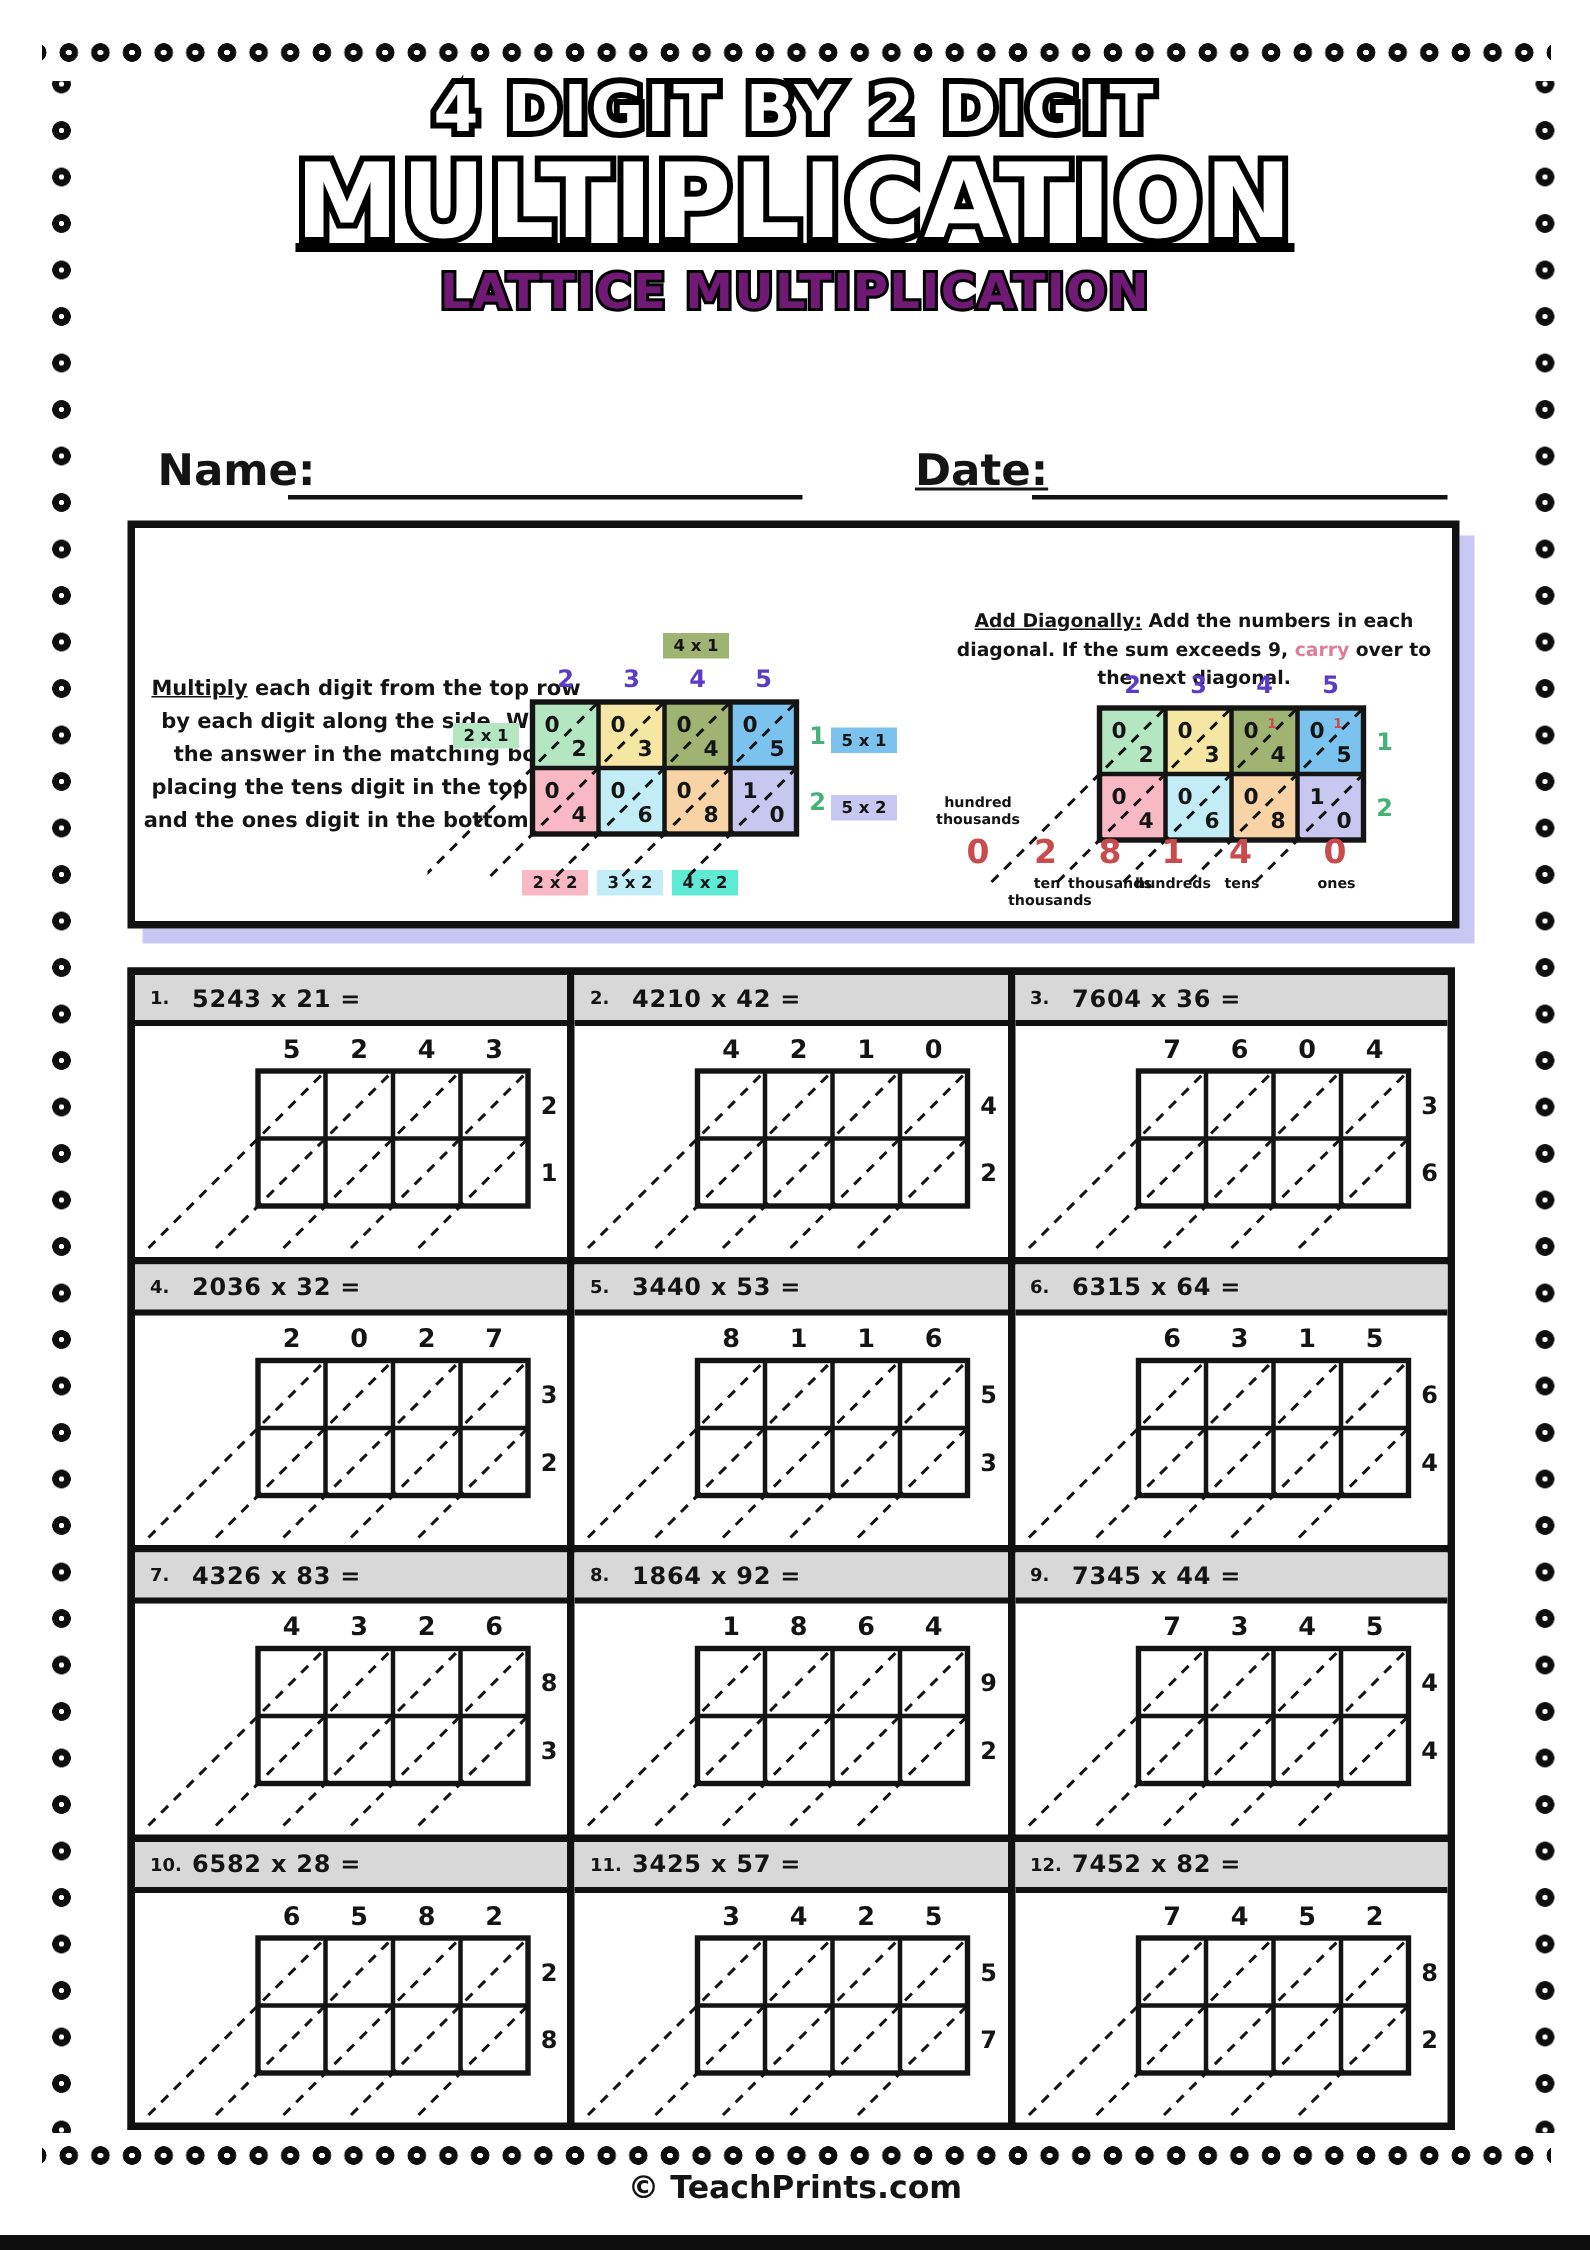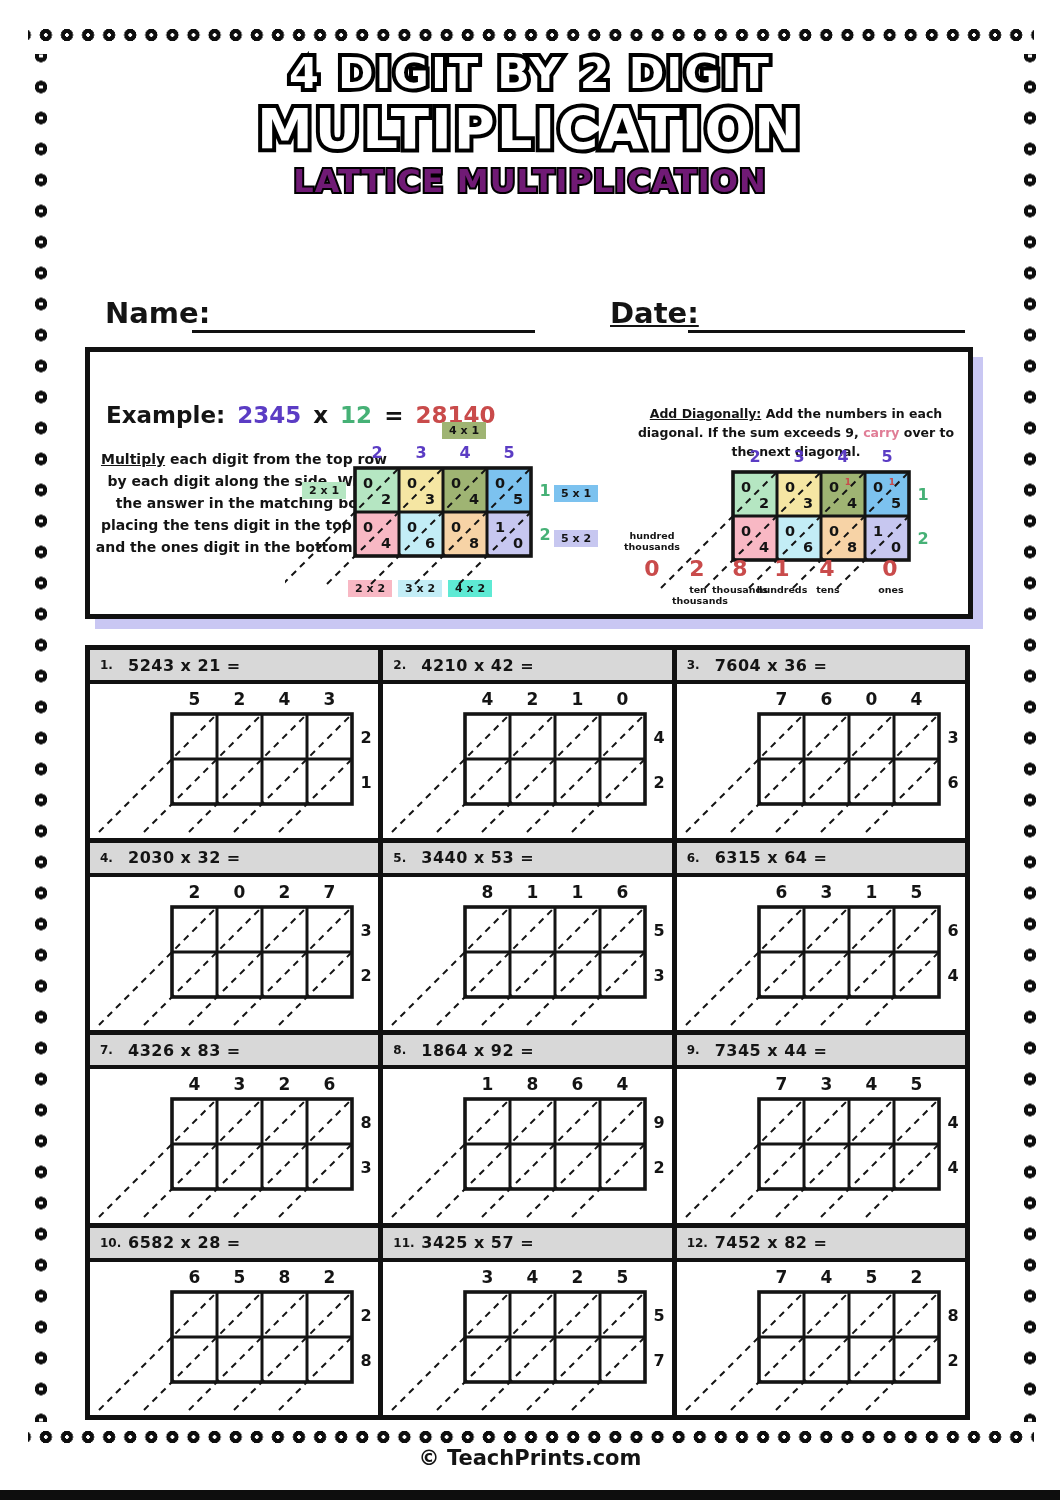--- a/index.html
+++ b/index.html
@@ -15,21 +15,21 @@
   .dots-v{position:absolute;top:54px;height:1368px;width:14px;
     background-image:radial-gradient(circle,#ffffff 0 1.8px,#0e0e0e 1.9px 6px,transparent 6.4px);
     background-size:14px 31px;background-repeat:repeat-y;background-position:center;}
   .dots-left{left:34px;}
   .dots-right{left:1023px;}
 
   
   .title-block{position:absolute;top:52px;left:0;width:100%;text-align:center;line-height:1;}
   .t-big{font-weight:bold;color:#fff;-webkit-text-stroke:8px #000;paint-order:stroke fill;letter-spacing:2px;}
   .t1{font-size:43px;}
-  .t2{font-size:56px;margin-top:6px;}
+  .t2{font-size:69px;margin-top:6px;text-decoration:underline;}
   .t-sub{font-size:32px;font-weight:bold;color:#701a75;-webkit-text-stroke:4px #000;paint-order:stroke fill;margin-top:8px;letter-spacing:1px;}
 
   
   .nd-label{position:absolute;font-size:29px;font-weight:bold;}
   .name-label{left:105px;top:296px;}
   .date-label{left:610px;top:296px;text-decoration:underline;}
   .blank-line{position:absolute;border-bottom:3px solid #111;height:30px;top:300px;}
   .name-line{left:192px;width:343px;}
   .date-line{left:688px;width:277px;}
 
@@ -93,28 +93,20 @@
     <div class="t-sub">LATTICE MULTIPLICATION</div>
   </div>
 
   <div class="nd-label name-label">Name:</div>
   <div class="blank-line name-line"></div>
   <div class="nd-label date-label">Date:</div>
   <div class="blank-line date-line"></div>
 
   <div class="example-box">
 
-    <div class="ex-eq">
-      <span>Example:</span>
-      <span style="color: rgb(91, 60, 196);">2345</span>
-      <span>x</span>
-      <span style="color: rgb(70, 177, 118);">12</span>
-      <span>=</span>
-      <span style="color: rgb(201, 75, 75);">28140</span>
-    </div>
 
     <div class="ex-para"><span class="u">Multiply</span><span> each digit from the top row by each digit along the side. Write the answer in the matching box, placing the tens digit in the top half and the ones digit in the bottom half.</span></div>
 
     <div class="add-note"><span class="u">Add Diagonally:</span><span> Add the numbers in each diagonal. If the sum exceeds 9, </span><span style="color: rgb(224, 125, 150);">carry</span><span> over to the next diagonal.</span></div>
 
     <span class="chip chip-2x1" style="background: rgb(181, 230, 194);">2 x 1</span>
     <span class="chip chip-3x1" style="background: rgb(245, 230, 163);">3 x 1</span>
     <span class="chip chip-4x1" style="background: rgb(159, 180, 115);">4 x 1</span>
     <span class="chip chip-5x1" style="background: rgb(124, 194, 239);">5 x 1</span>
     <span class="chip chip-2x2" style="background: rgb(248, 184, 196);">2 x 2</span>
@@ -302,21 +294,21 @@
             <text x="239.5" y="21" text-anchor="middle" font-size="17" font-weight="bold" fill="#141414">4</text>
             <text x="276" y="58.5" text-anchor="middle" font-size="16" font-weight="bold" fill="#141414">3</text>
             <text x="276" y="103.5" text-anchor="middle" font-size="16" font-weight="bold" fill="#141414">6</text>
           </svg>
       </div>
     </div>
 
     <div class="problem">
       <div class="p-head">
         <span class="p-num">4.</span>
-        <span class="p-eq">2030 x 32 =</span>
+        <span class="p-eq">2036 x 32 =</span>
       </div>
       <div class="p-body">
         <svg width="288" height="152">
             <line x1="9" y1="148" x2="127" y2="30" stroke="#141414" stroke-width="2" stroke-dasharray="6.5 5.5"></line>
             <line x1="54" y1="148" x2="172" y2="30" stroke="#141414" stroke-width="2" stroke-dasharray="6.5 5.5"></line>
             <line x1="99" y1="148" x2="217" y2="30" stroke="#141414" stroke-width="2" stroke-dasharray="6.5 5.5"></line>
             <line x1="144" y1="148" x2="262" y2="30" stroke="#141414" stroke-width="2" stroke-dasharray="6.5 5.5"></line>
             <line x1="189" y1="148" x2="262" y2="75" stroke="#141414" stroke-width="2" stroke-dasharray="6.5 5.5"></line>
             <rect x="82" y="30" width="180" height="90" fill="none" stroke="#141414" stroke-width="3.6"></rect>
             <line x1="127" y1="30" x2="127" y2="120" stroke="#141414" stroke-width="3"></line>

